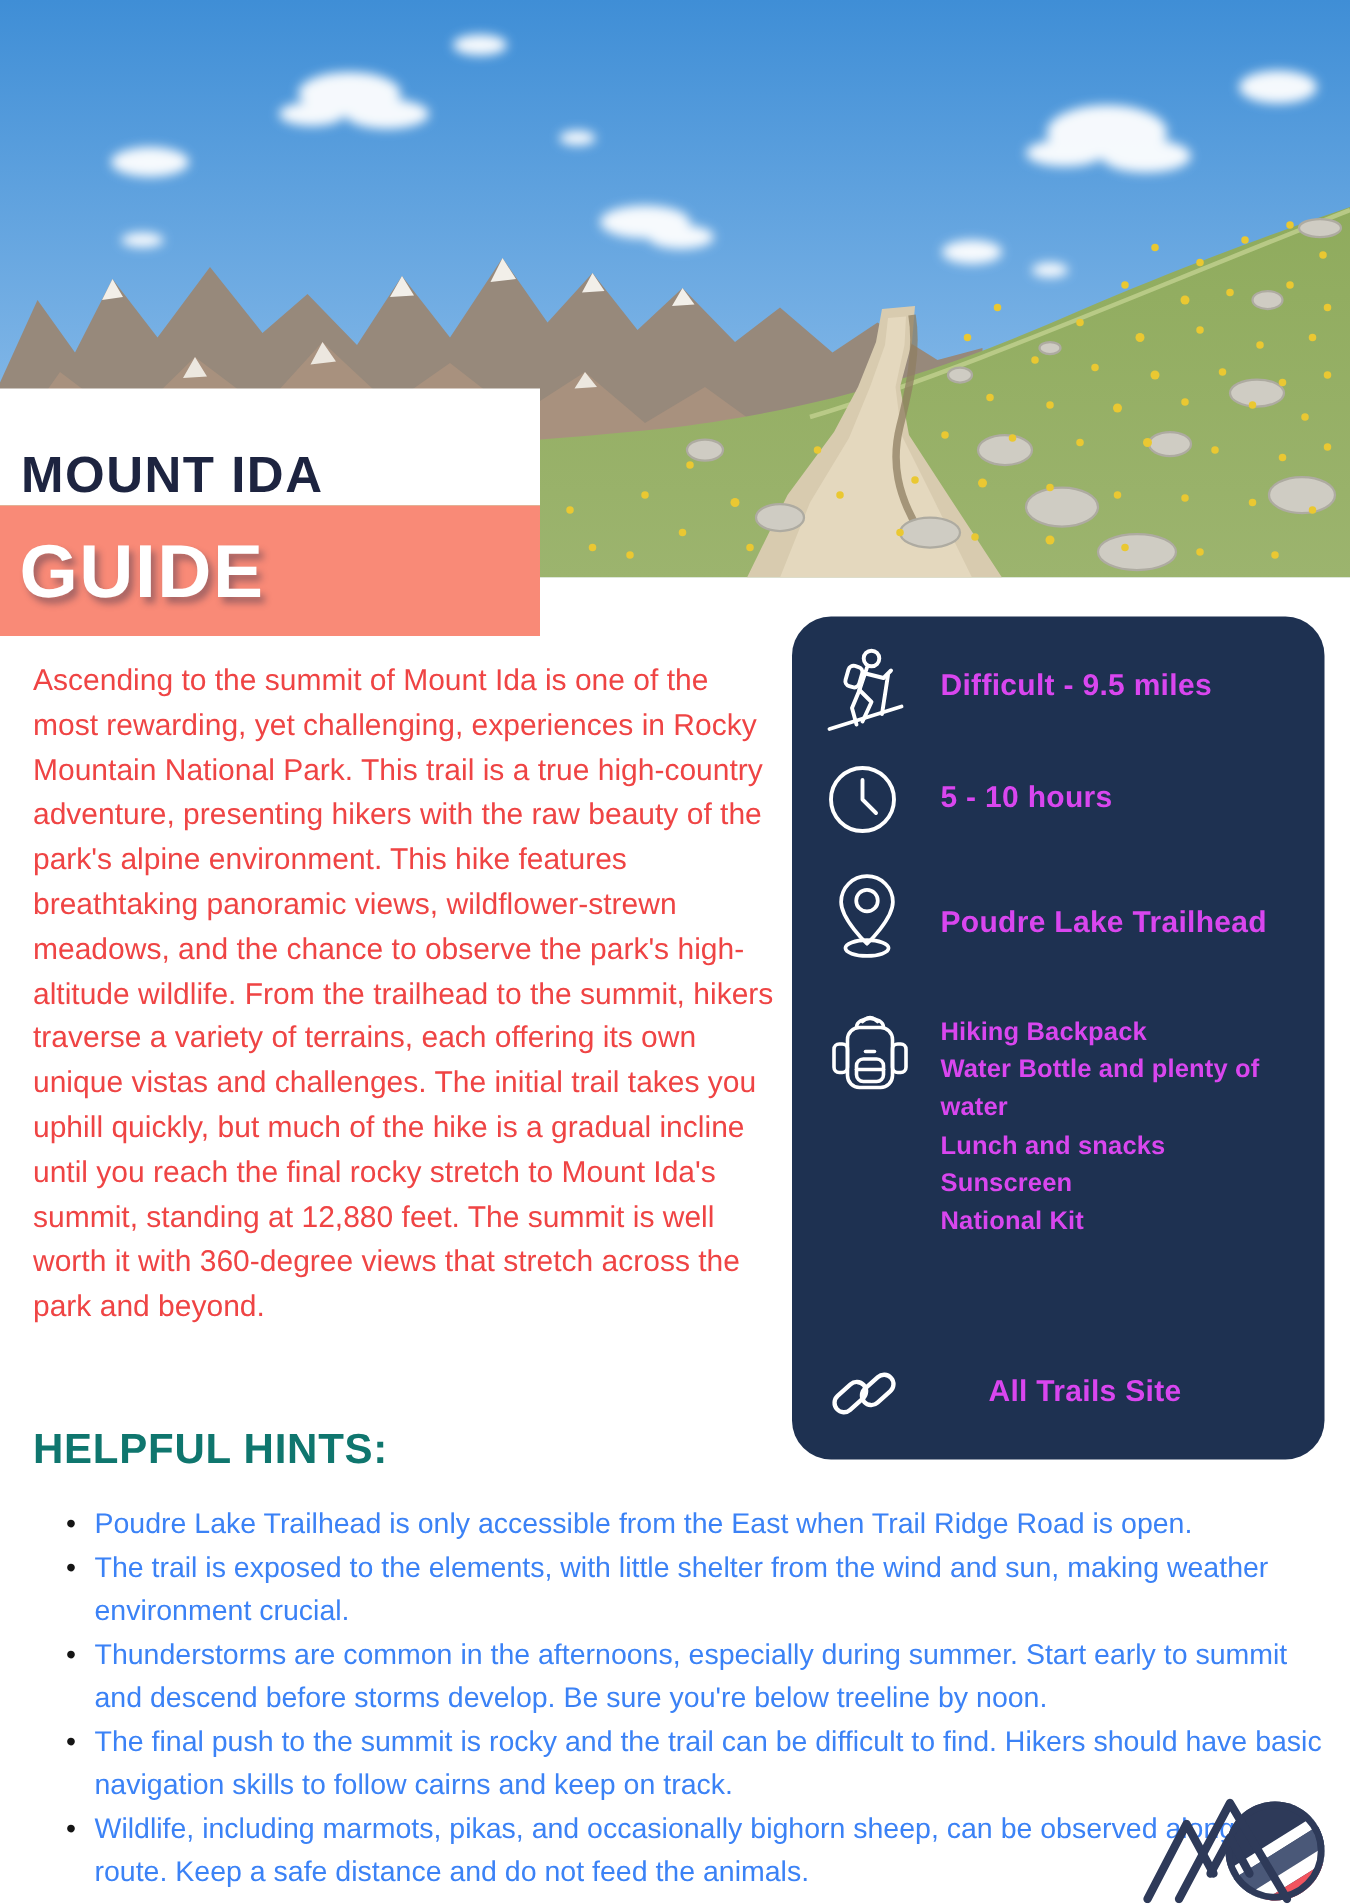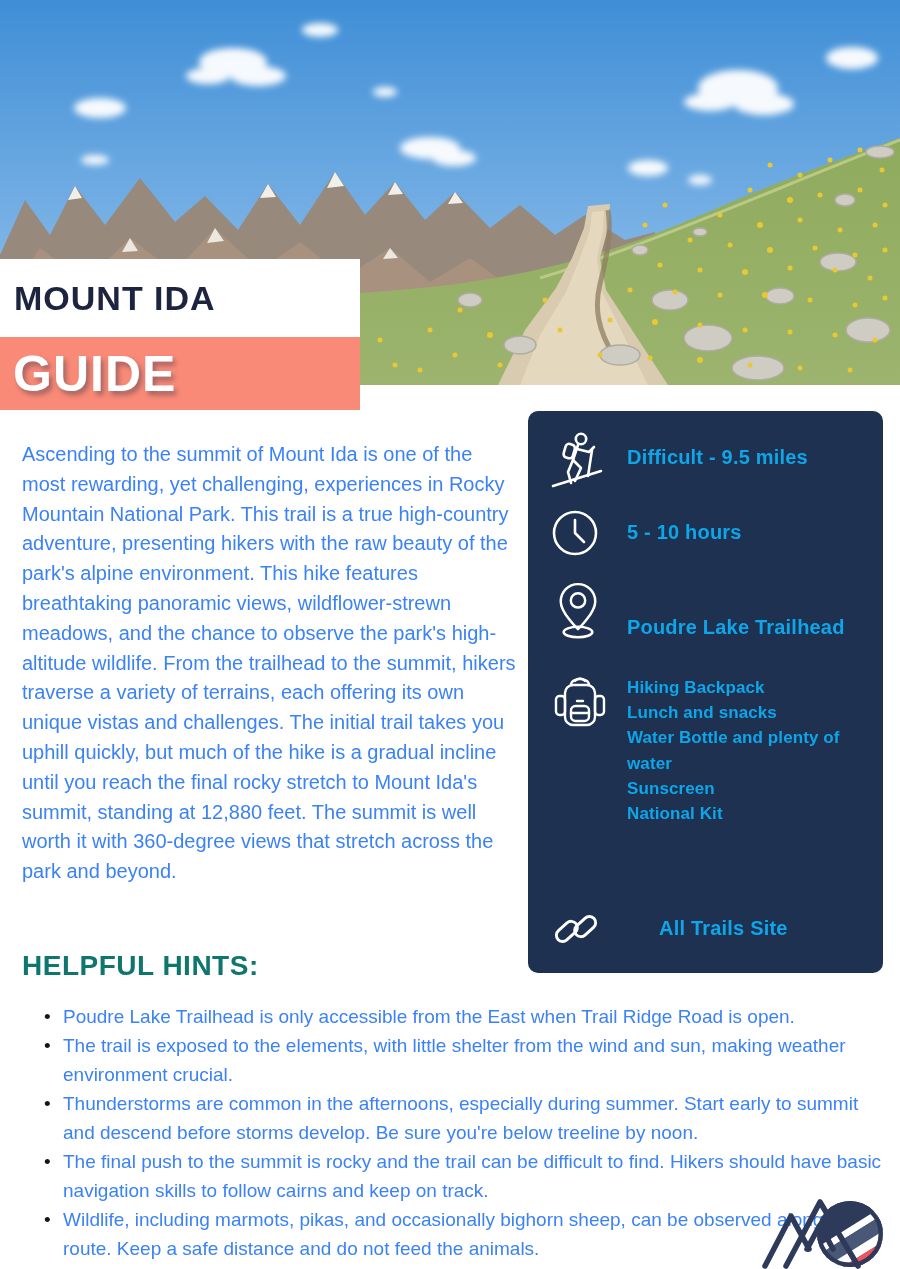--- a/index.html
+++ b/index.html
@@ -9,51 +9,51 @@
     font-family:"Liberation Sans", sans-serif;
   }
 
   
   .hero { position:absolute; left:0; top:0; width:900px; height:385px; }
   .hero svg { display:block; }
 
   
   .title-box {
     position:absolute; left:0; top:259px; width:360px; height:78px;
-    background:#ffffff; display:flex; align-items:center; padding-left:14px;
+    background:#ffffff; display:flex; align-items:flex-end; padding-left:14px;
   }
   .title-box span {
     font-size:34px; font-weight:800; letter-spacing:1px; color:#1d2440;
   }
   .guide-banner {
-    position:absolute; left:0; top:337px; width:360px; height:73px;
+    position:absolute; left:0; top:337px; width:360px; height:87px;
     background:#F98A77; display:flex; align-items:center; padding-left:13px;
   }
   .guide-banner span {
     font-size:50px; font-weight:800; letter-spacing:1px; color:#ffffff;
     text-shadow:3px 4px 5px rgba(35,40,70,0.40);
   }
 
   
   .intro {
     position:absolute; left:22px; top:440px; width:494px;
-    font-size:20px; line-height:29.8px; color:#3b82f6;
+    font-size:20px; line-height:29.8px; color:#ef4444;
   }
 
   
   .card {
     position:absolute; left:528px; top:411px; width:355px; height:562px;
-    background:#1E3151; border-radius:10px; color:#0ea5e9;
+    background:#1E3151; border-radius:26px; color:#d946ef;
   }
   .card .icon { position:absolute; }
   .card .icon svg { display:block; }
   .card .label { position:absolute; left:99px; font-size:20px; font-weight:600; letter-spacing:0.2px; }
   .label-difficulty { top:35px; }
   .label-duration   { top:110px; }
-  .label-trailhead  { top:193px;margin-top:12px; }
+  .label-trailhead  { top:193px; }
   .label-link       { top:506px; font-size:21px;margin-left:32px; }
   .icon-hiker    { left:19px;  top:18px; }
   .icon-clock    { left:22px;  top:97px; }
   .icon-pin      { left:27px;  top:168px; }
   .icon-backpack { left:23px;  top:261px; }
   .icon-link     { left:24px;  top:494px; }
   .gear {
     position:absolute; left:99px; top:264px; width:234px;
     font-size:17px; font-weight:600; line-height:25.2px; letter-spacing:0.1px;
   }
@@ -266,22 +266,22 @@
       <path d="M24,9 Q29,4 34,9"></path>
       <rect x="5" y="24" width="9" height="19" rx="3.5"></rect>
       <rect x="44" y="24" width="9" height="19" rx="3.5"></rect>
       <rect x="20" y="34" width="18" height="15" rx="4.5"></rect>
       <path d="M20,41 L38,41"></path>
       <path d="M26,29 L32,29"></path>
     </svg>
   </span>
   <div class="gear">
     <div>Hiking Backpack</div>
+    <div>Water Bottle and plenty of water</div>
     <div>Lunch and snacks</div>
-    <div>Water Bottle and plenty of water</div>
     <div>Sunscreen</div>
     <div>National Kit</div>
   </div>
 
   <span class="icon icon-link">
     <svg width="48" height="48" viewBox="0 0 50 50" fill="none" stroke="#ffffff" stroke-width="3" stroke-linecap="round" stroke-linejoin="round">
       <rect x="3" y="21" width="25" height="13" rx="6.5" transform="rotate(-42 15.5 27.5)"></rect>
       <rect x="22" y="16" width="25" height="13" rx="6.5" transform="rotate(-42 34.5 22.5)"></rect>
     </svg>
   </span>

